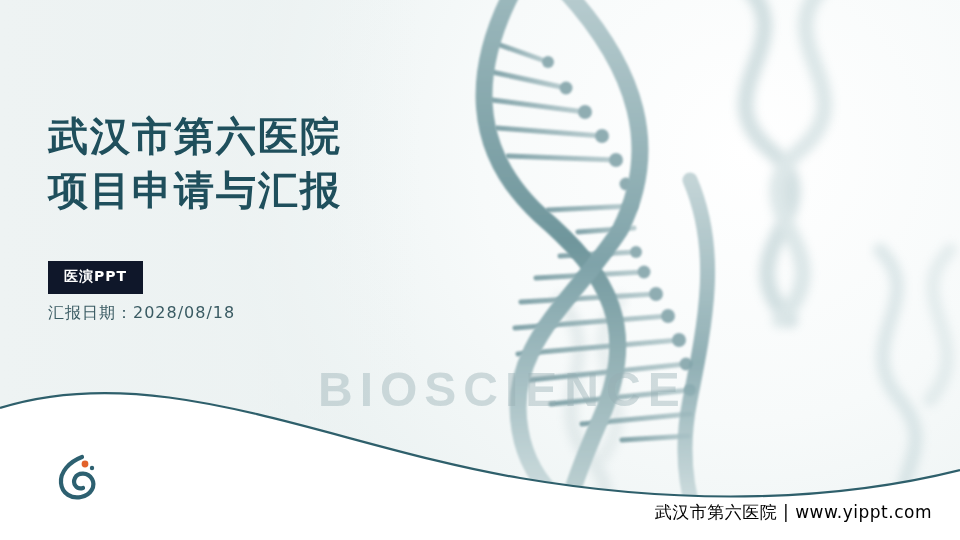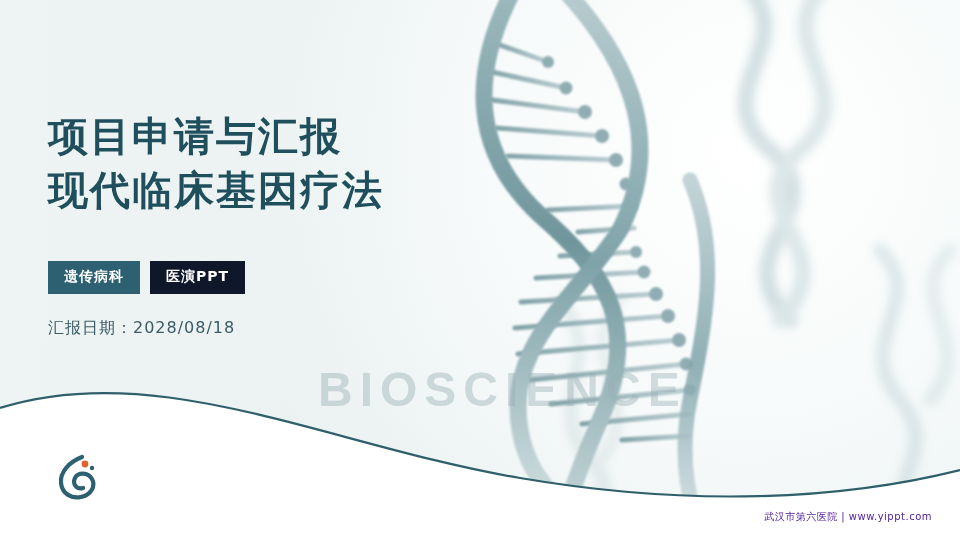--- a/index.html
+++ b/index.html
@@ -84,41 +84,41 @@
     color: #ffffff;
     font-size: 14px;
     font-weight: 700;
     letter-spacing: 1px;
     padding: 7px 16px 8px 16px;
     font-family: "DejaVu Sans", sans-serif;
     white-space: nowrap;
   }
   .tag.alt { background: #0f172a; }
   .date {
-    margin-top: 24px;
+    margin-top: 9px;
     font-size: 16px;
     color: #3a5b63;
     letter-spacing: 1px;
     font-family: "DejaVu Sans", sans-serif;
   }
 
   
   .logo {
     position: absolute;
     left: 52px;
     bottom: 38px;
     width: 60px;
     height: 52px;
   }
   .footer-text {
     position: absolute;
     right: 28px;
     bottom: 16px;
-    font-size: 10px;
-    color: #4c1d95;
+    font-size: 17px;
+    color: #000000;
     letter-spacing: 0.5px;
     font-family: "DejaVu Sans", sans-serif;
     white-space: nowrap;
   }
 </style>
 </head>
 <body>
 
 <div id="slide">
 
@@ -212,25 +212,24 @@
   </svg>
 
   <div class="watermark">BIOSCIENCE</div>
 
   <svg class="wave" viewBox="0 0 960 190" preserveAspectRatio="none" xmlns="http://www.w3.org/2000/svg">
     <path d="M0,58 C160,8 330,96 520,128 C690,157 840,150 960,120 L960,190 L0,190 Z" fill="#ffffff"></path>
     <path d="M0,58 C160,8 330,96 520,128 C690,157 840,150 960,120" fill="none" stroke="#2e5f6b" stroke-width="2.2"></path>
   </svg>
 
   <div class="title-block">
+    <div class="title-line">武汉市第六医院</div>
     <div class="title-line">项目申请与汇报</div>
-    <div class="title-line">现代临床基因疗法</div>
 
     <div class="tags">
-      <div class="tag">遗传病科</div>
       <div class="tag alt">医演PPT</div>
     </div>
 
     <div class="date">汇报日期：2028/08/18</div>
   </div>
 
   <svg class="logo" viewBox="0 0 60 52" xmlns="http://www.w3.org/2000/svg">
     <path d="M30,7 C17,12 8,22 9,33 C10,44 20,49 29,47 C39,45 44,36 40,29 C36,22 26,22 23,28 C20,34 25,40 31,38" fill="none" stroke="#2d6070" stroke-width="4.2" stroke-linecap="round"></path>
     <circle cx="33" cy="14" r="3.4" fill="#e2622b"></circle>
     <circle cx="40" cy="18" r="2.2" fill="#2d6070"></circle>

